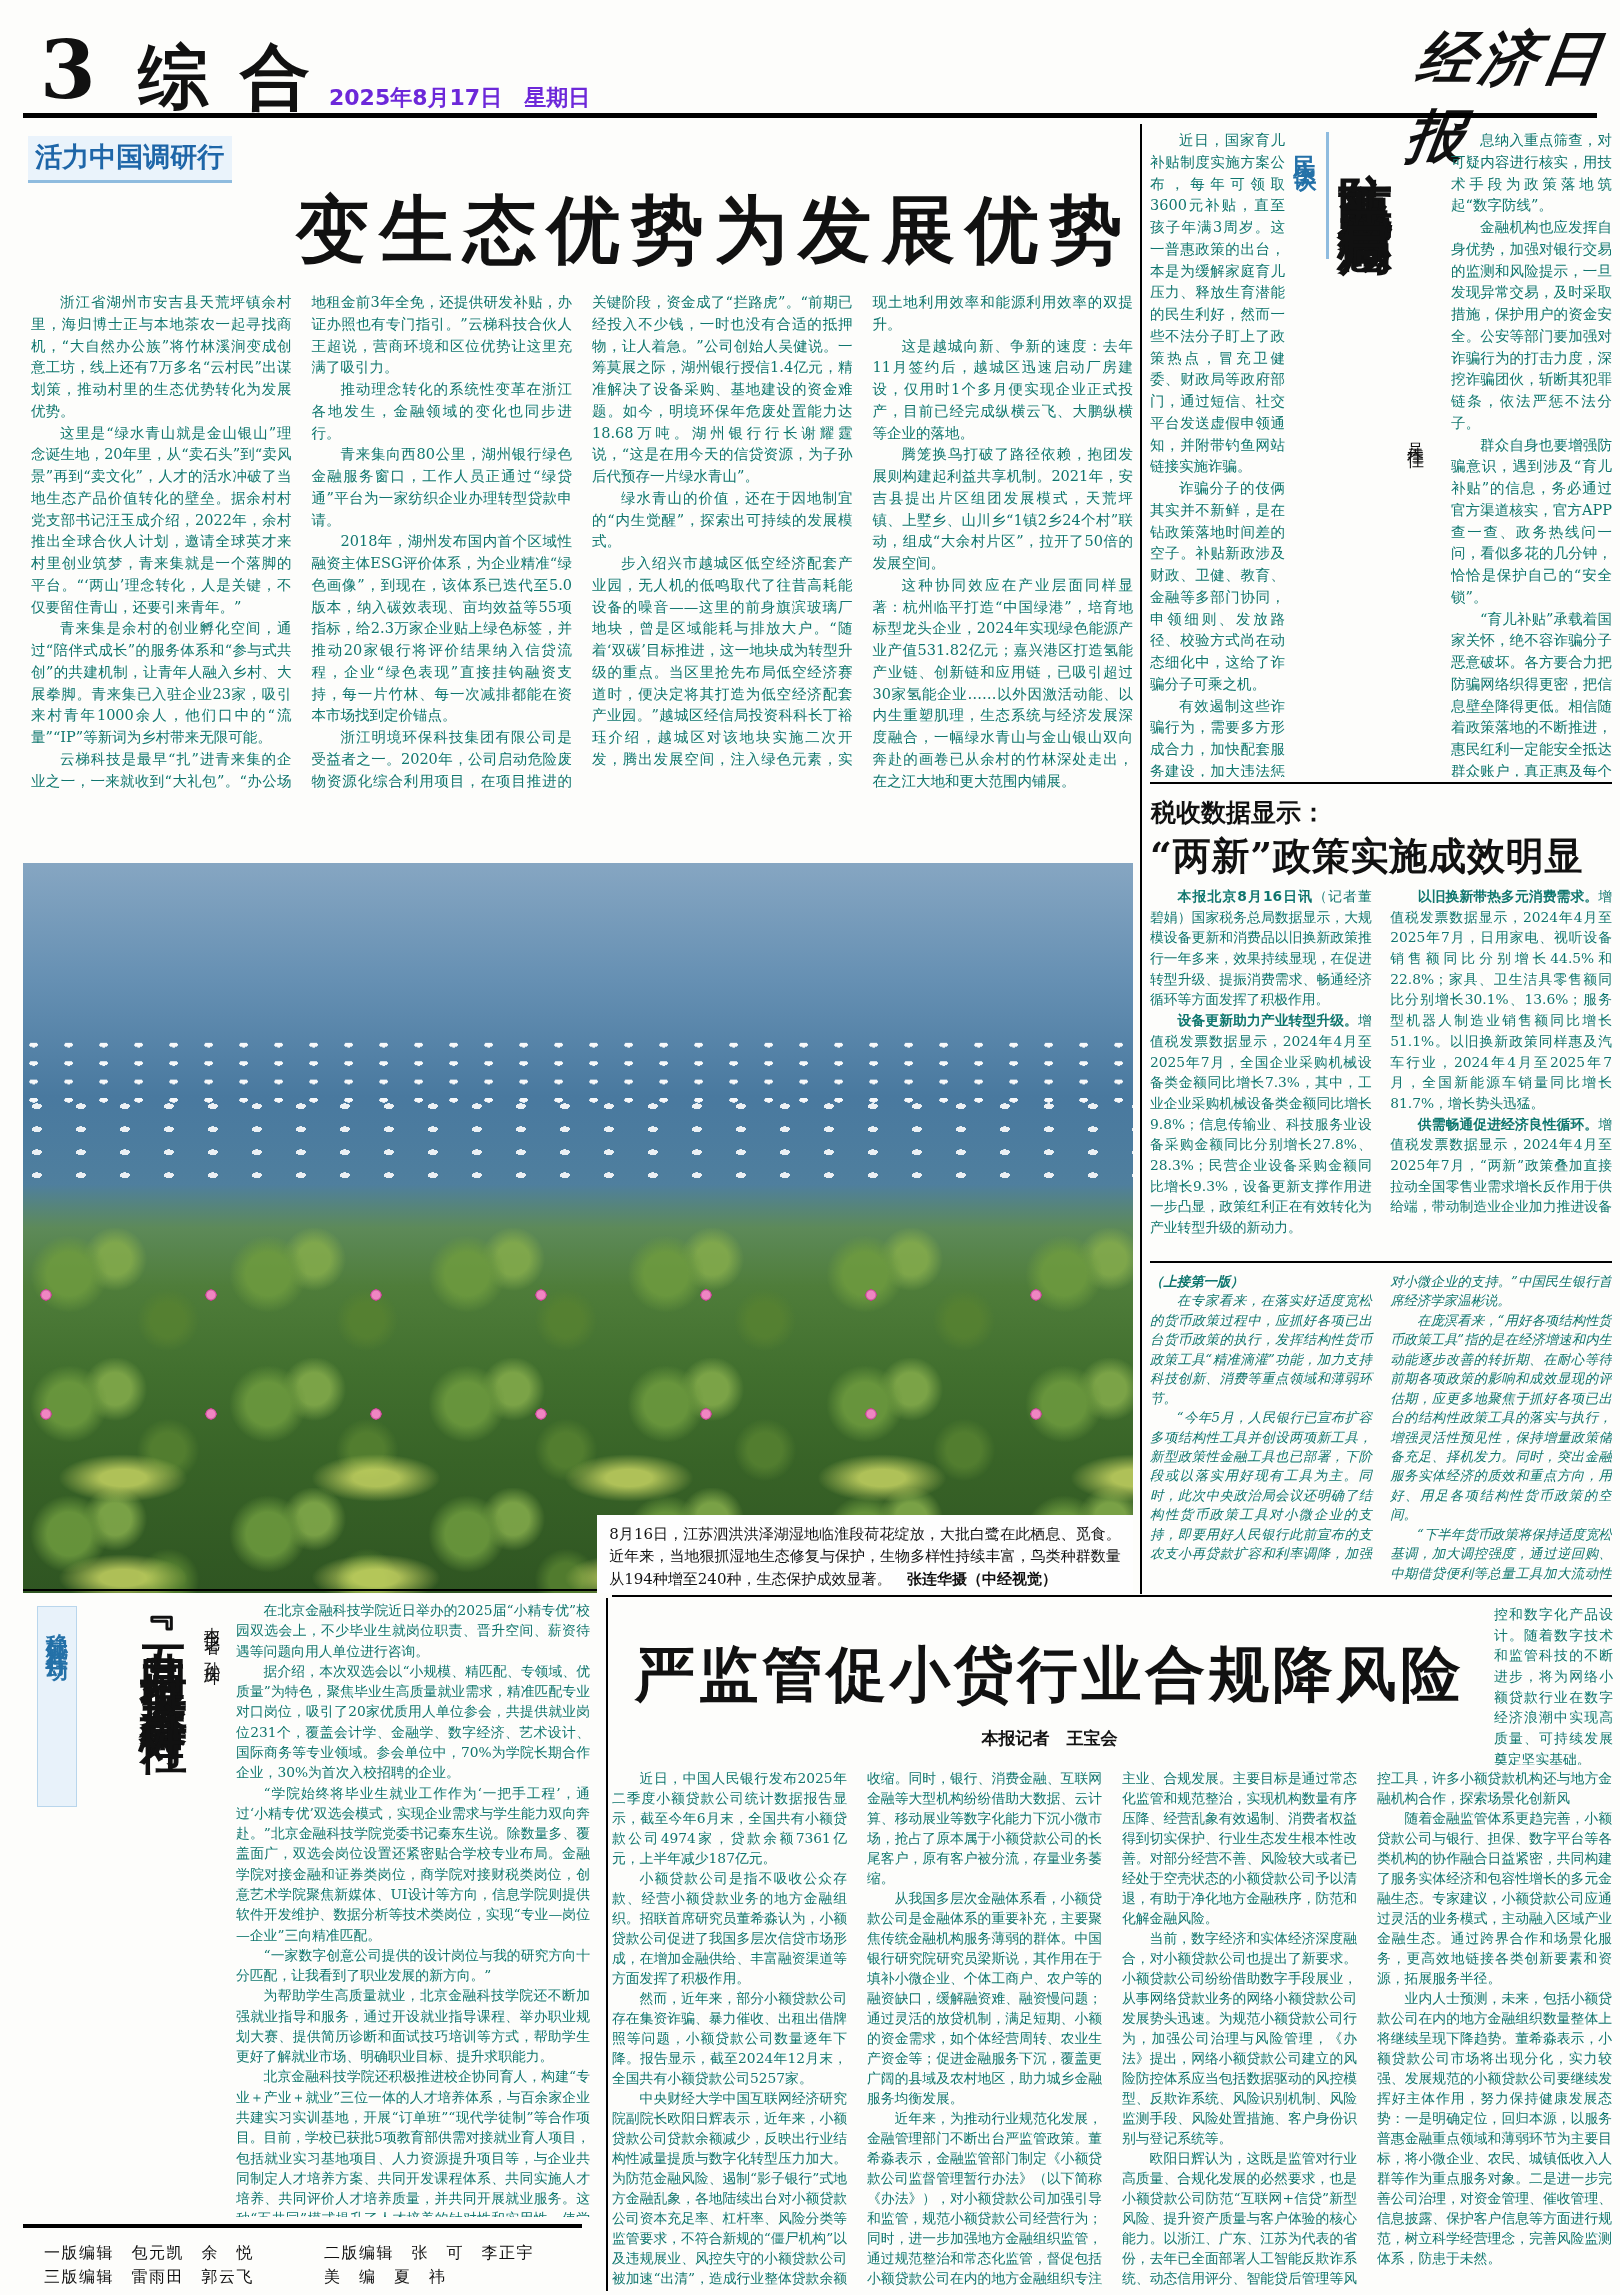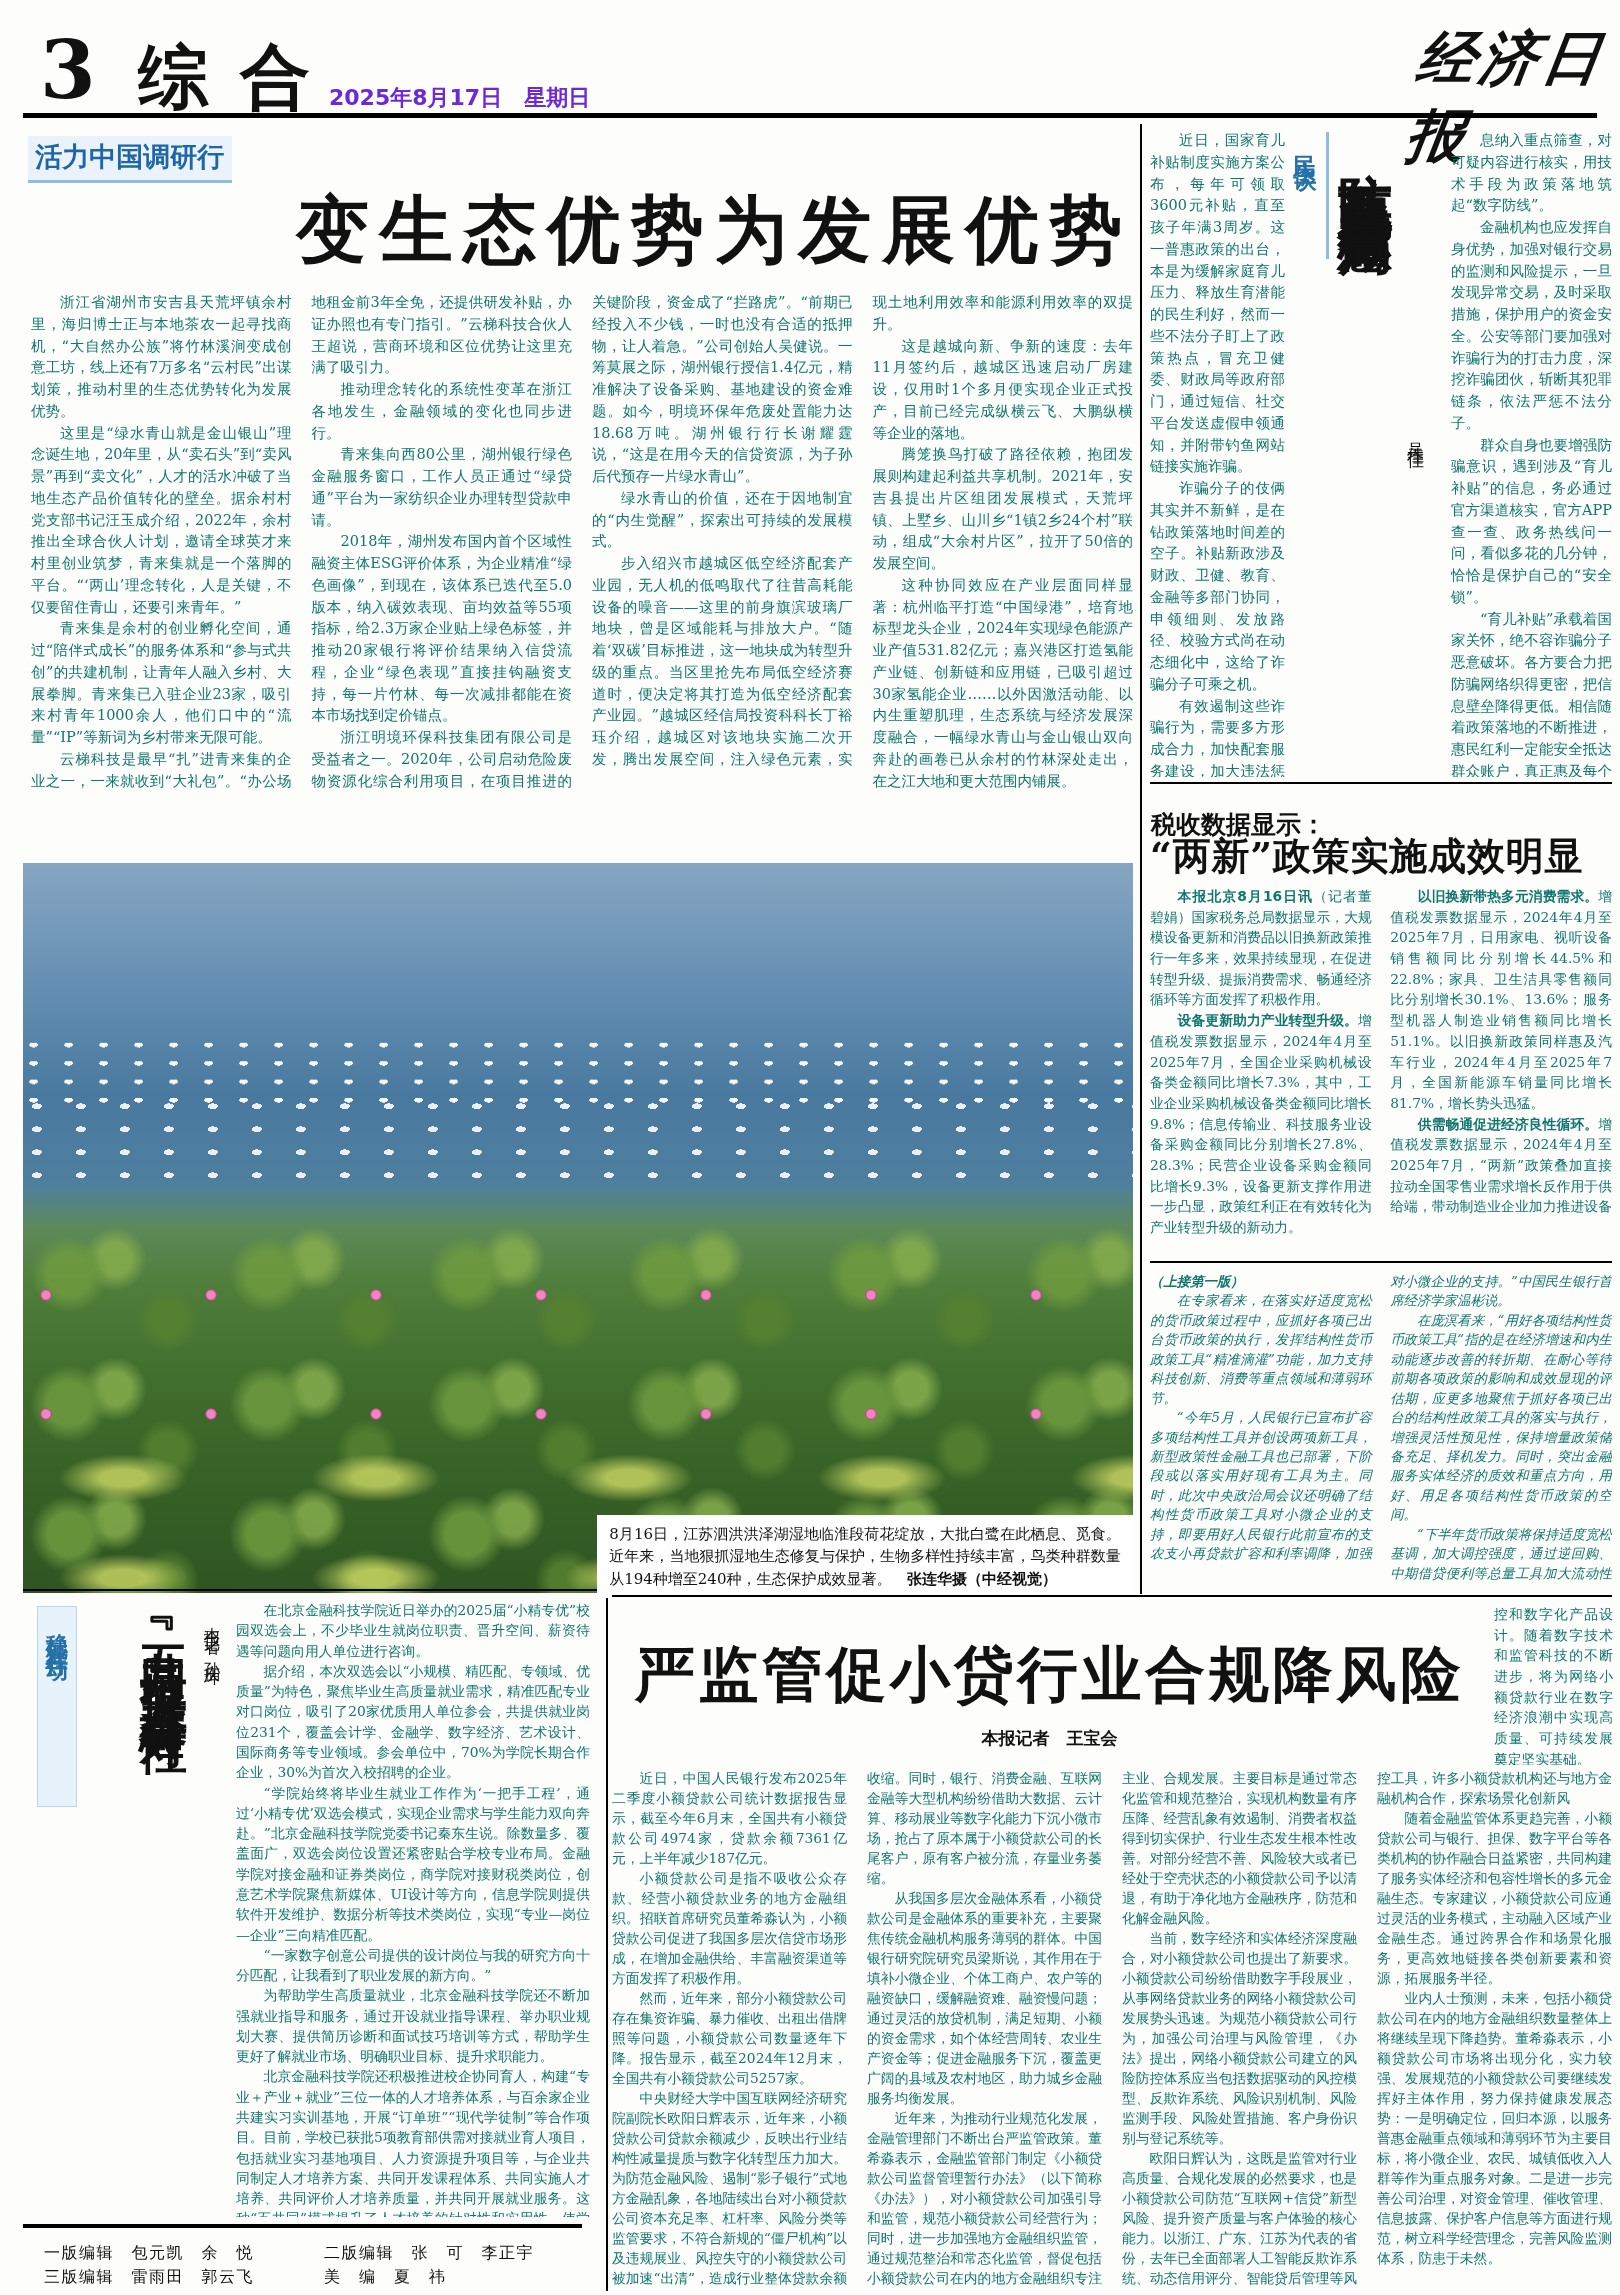--- a/index.html
+++ b/index.html
@@ -54,21 +54,21 @@
   #ms-left{left:1150px;top:130px;width:135px;height:647px;overflow:hidden;}
   #ms-kicker{left:1289px;top:132px;height:115px;font-size:23px;font-weight:bold;color:#2471a8;
              border-right:3.1px solid #8fbcdf;padding:4.6px 4.6px 7.7px 1.5px;letter-spacing:6.1px;
              font-family:"DejaVu Sans","Liberation Sans",sans-serif;}
   #ms-headline{left:1328px;top:129px;height:658px;font-size:54px;font-weight:900;letter-spacing:5.4px;
                font-family:"DejaVu Sans","Liberation Sans",sans-serif;}
   #ms-author{left:1405px;top:429px;height:153px;font-size:17px;letter-spacing:4.6px;}
   #ms-right{left:1451px;top:130px;width:161px;height:647px;overflow:hidden;}
   #rule-ms{left:1150px;top:782px;width:462px;height:2.3px;}
   
-  #tax-kicker{left:1151px;top:796px;font-size:25px;font-weight:bold;margin-top:12px;}
+  #tax-kicker{left:1151px;top:796px;font-size:25px;font-weight:bold;}
   #tax-headline{left:1150px;top:831px;width:462px;font-size:38px;font-weight:900;letter-spacing:0.8px;}
   #tax-body{left:1150px;top:886px;width:462px;height:366px;column-count:2;column-gap:18.4px;overflow:hidden;font-size:13.8px;}
   #tax-body p b{font-family:"DejaVu Sans","Liberation Sans",sans-serif;}
   #rule-tax{left:1150px;top:1261px;width:462px;height:2.3px;}
   
   #cont-body{left:1150px;top:1272px;width:462px;height:321px;column-count:2;column-gap:18.4px;overflow:hidden;font-size:13.4px;line-height:1.45;font-style:italic;}
   .cont-note{font-weight:bold;}
   
   #rule-loan-top{left:612px;top:1595px;width:1000px;height:2.3px;}
   #loan-side{left:1494px;top:1604px;width:119px;height:161px;overflow:hidden;font-size:13.8px;}

